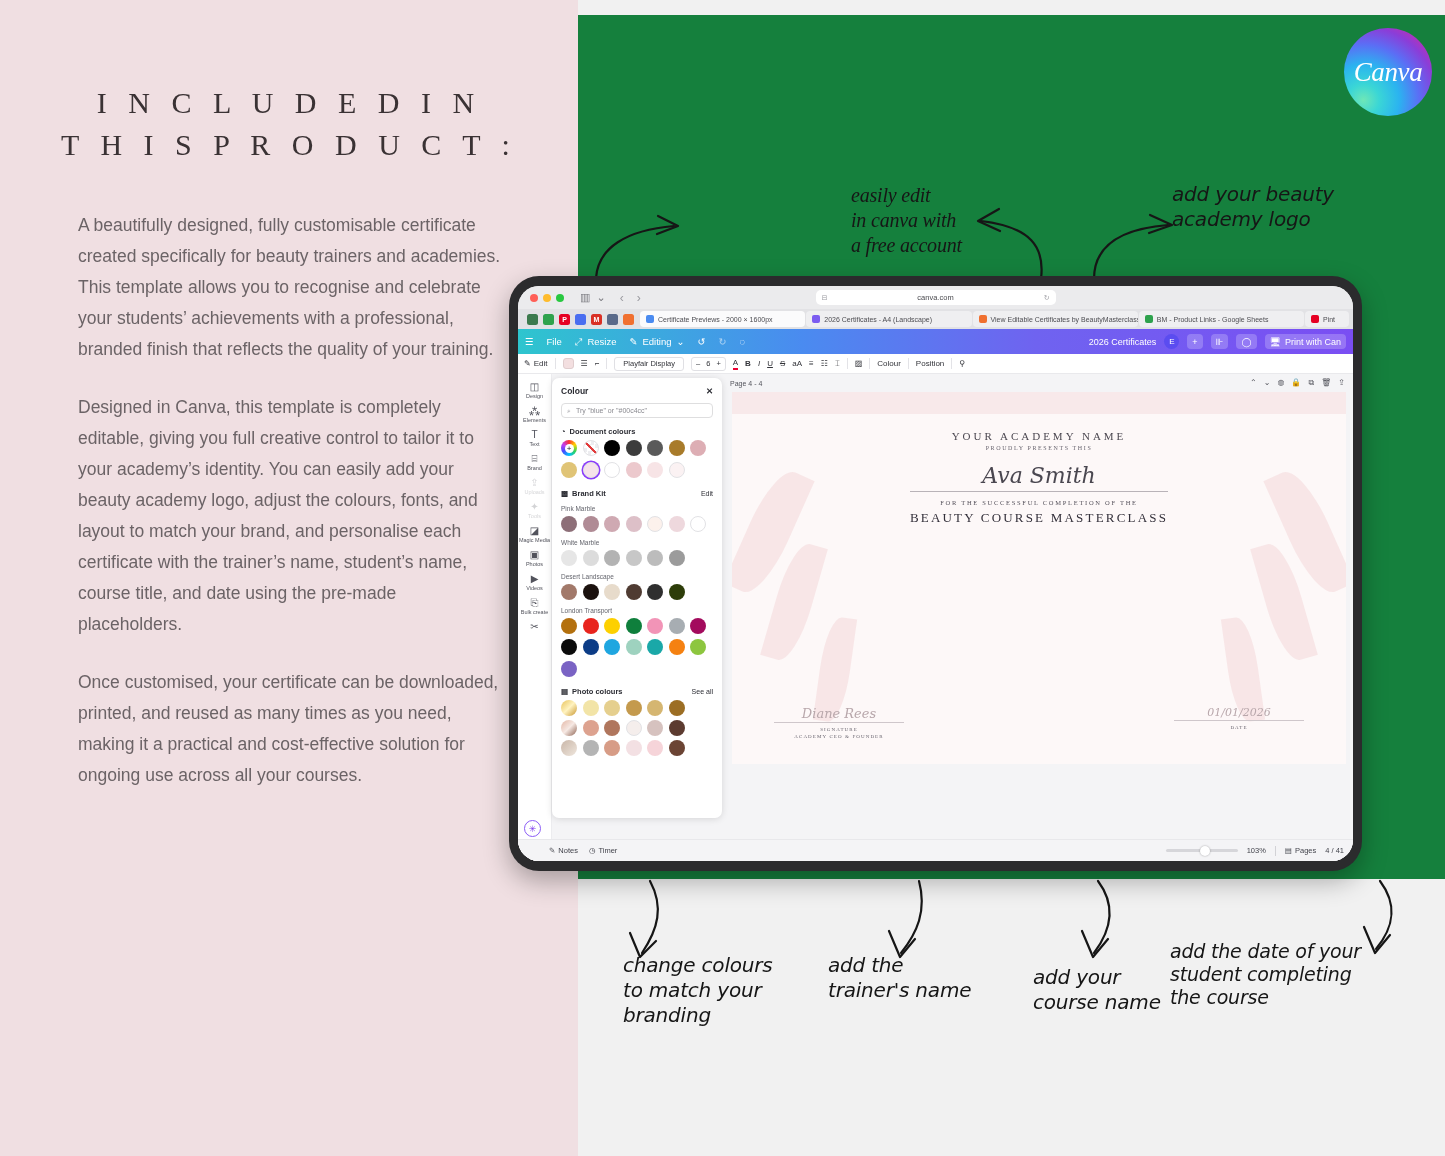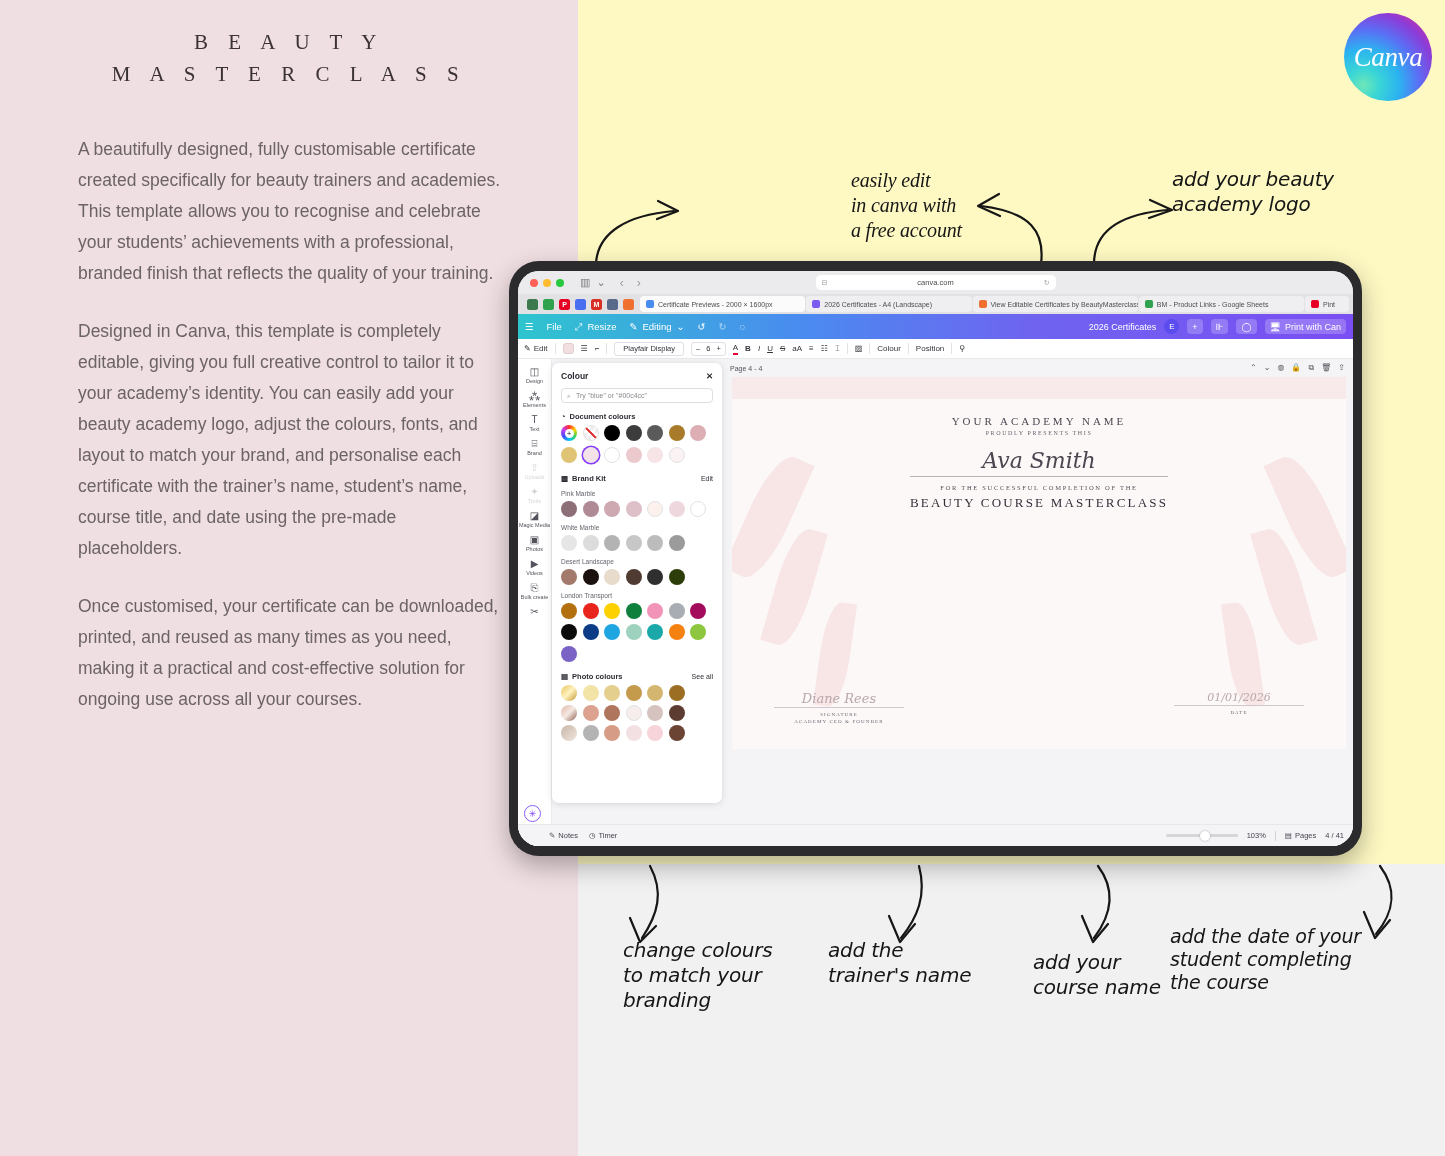--- a/index.html
+++ b/index.html
@@ -24,22 +24,22 @@
     font-family:"Liberation Serif", serif; color:#3a3234;
     font-size:30px; letter-spacing:7px; line-height:42px; font-weight:400;
   }
   .body-copy{
     margin:44px 76px 0 78px; color:#6b6366;
     font-size:17.5px; line-height:31px; font-weight:400;
   }
   .body-copy p{ margin-bottom:27px; }
   
   .right-panel{
-    position:absolute; left:578px; top:0; width:867px; height:864px;
-    background:#fef9c3;
+    position:absolute; left:578px; top:15px; width:867px; height:864px;
+    background:#15803d;
   }
   
   .canva-badge{
     position:absolute; right:13px; top:13px; width:88px; height:88px;
     border-radius:50%;
     background:radial-gradient(circle at 22% 82%, #6ee7b7 0%, #3ad6d6 16%, #2bb3f0 36%, #5b6ef5 56%, #8b3dd8 74%, #d42aa0 92%);
     display:flex; align-items:center; justify-content:center;
   }
   .canva-badge span{
     color:#fff; font-family:"Liberation Serif", serif;
@@ -197,23 +197,23 @@
              background:#fff; box-shadow:0 0 2px rgba(0,0,0,.35);}
   .page5{ position:absolute; left:178px; bottom:26px; font-size:7px; color:#53545c;}
   .ai-orb{ position:absolute; left:6px; bottom:24px; width:17px;height:17px;border-radius:50%;
            background:#fff; border:1.5px solid #8b5cf6; display:flex;align-items:center;justify-content:center;
            color:#7c3aed; font-size:9px;}
 </style>
 </head>
 <body>
 
 <div class="left-panel">
-  <div class="brand-title">
-    <span>B E A U T Y</span>
-    <span class="l2">M A S T E R C L A S S</span>
+  <div class="included-head">
+    <div>I N C L U D E D   I N</div>
+    <div>T H I S   P R O D U C T :</div>
   </div>
   <div class="body-copy">
     <p>A beautifully designed, fully customisable certificate created specifically for beauty trainers and academies. This template allows you to recognise and celebrate your students’ achievements with a professional, branded finish that reflects the quality of your training.</p>
     <p>Designed in Canva, this template is completely editable, giving you full creative control to tailor it to your academy’s identity. You can easily add your beauty academy logo, adjust the colours, fonts, and layout to match your brand, and personalise each certificate with the trainer’s name, student’s name, course title, and date using the pre-made placeholders.</p>
     <p>Once customised, your certificate can be downloaded, printed, and reused as many times as you need, making it a practical and cost-effective solution for ongoing use across all your courses.</p>
   </div>
 </div>
 
 <div class="right-panel">
 

